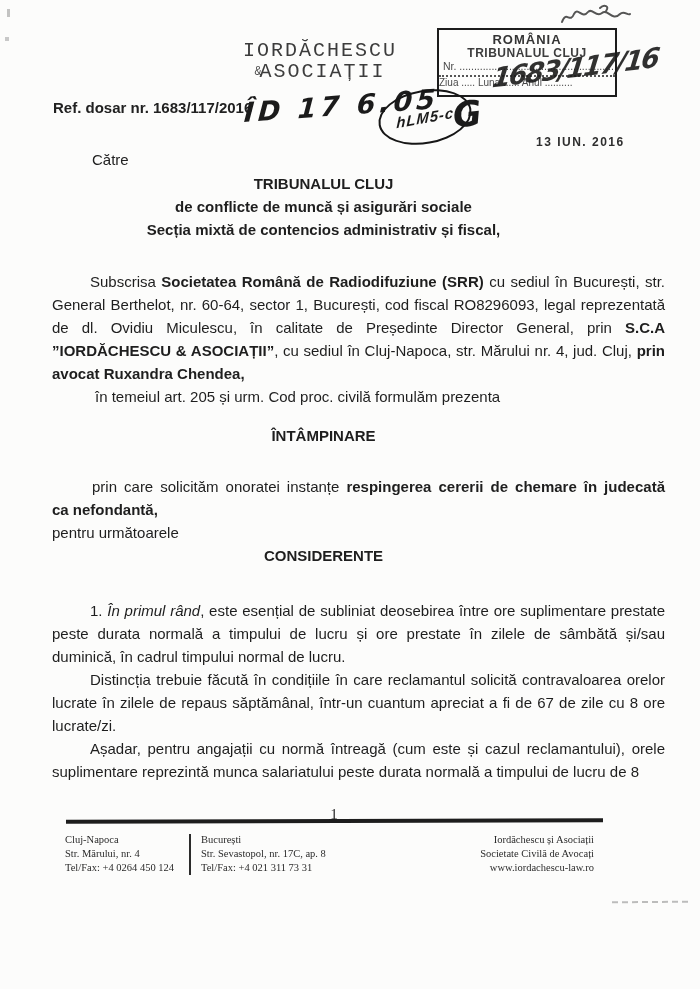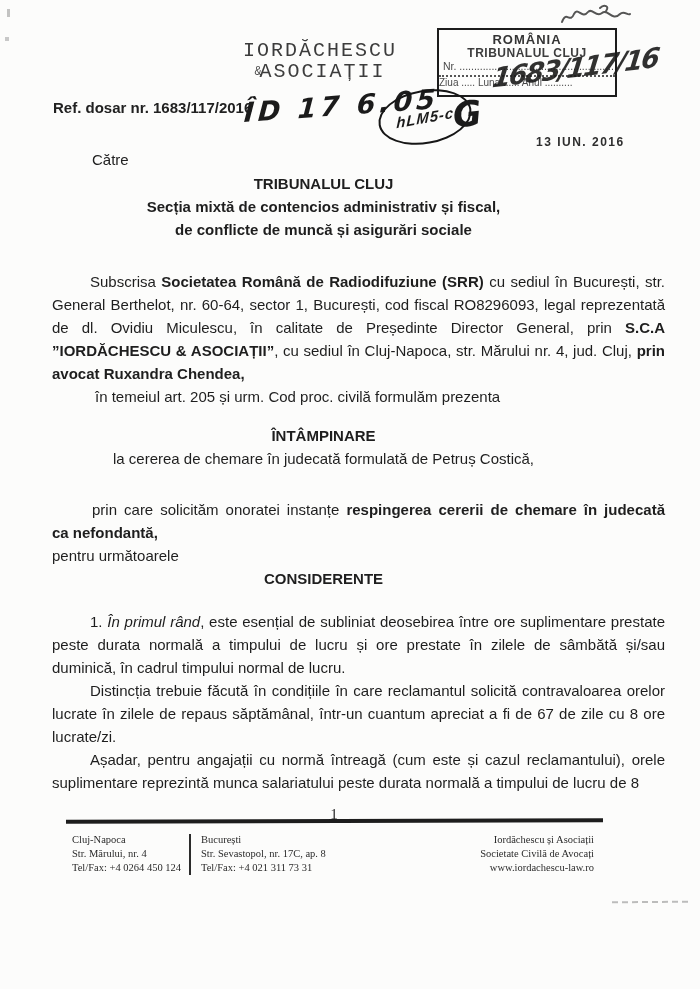--- a/index.html
+++ b/index.html
@@ -57,27 +57,27 @@
     position:absolute; left:52px; top:172px; width:613px;
     font-size:15px; line-height:23px; color:#1e1e1e;
   }
   .center { text-align:center; padding-right:70px; }
   .b { font-weight:bold; }
   p.just { text-align:justify; text-indent:38px; }
   .force-just { text-align:justify; text-align-last:justify; text-indent:40px; }
   .mt-par { margin-top:29px; }
   .mt-title { margin-top:16px; }
   .mt-block { margin-top:28px; }
-  .mt-consid { margin-top:20px; }
+  .mt-consid { margin-top:32px; }
   .indent43 { text-indent:43px; }
   
   .page-number { position:absolute; left:326px; top:806px; width:16px; text-align:center; font-size:15px; font-family:"Liberation Serif",serif; color:#2a2a2a;}
   .footer-rule { position:absolute; left:66px; top:819px; width:537px; height:4px; background:#1d1d1d; transform:rotate(-.15deg); }
   .footer { font-family:"Liberation Serif", serif; font-size:10.5px; line-height:14px; color:#2b2b2b; }
-  .f-col1 { position:absolute; left:72px; top:833px; }
+  .f-col1 { position:absolute; left:65px; top:833px; }
   .f-divider { position:absolute; left:189px; top:834px; width:2px; height:41px; background:#2b2b2b; }
   .f-col2 { position:absolute; left:201px; top:833px; }
   .f-col3 { position:absolute; right:106px; top:833px; text-align:right; font-weight:normal; }
   
   .artifact-dash { position:absolute; left:612px; top:901px; width:76px;
     border-top:2px dashed #9a9a9a; opacity:.65; transform:rotate(-.5deg); }
   .speck1 { position:absolute; left:7px; top:9px; width:3px; height:8px; background:#8a8a8a; opacity:.5;}
   .speck2 { position:absolute; left:5px; top:37px; width:4px; height:4px; background:#8a8a8a; opacity:.45;}
 </style>
 </head>
@@ -117,28 +117,27 @@
   <div class="hand hand-note">ÎD 17 6.05</div>
   <div class="hand-circle">
     <span>hLM5-c</span>
   </div>
   <div class="hand hand-g">G</div>
 
   <div class="salutation">Către</div>
 
   <div class="content">
     <div class="center b">TRIBUNALUL CLUJ</div>
+    <div class="center b">de conflicte de muncă și asigurări sociale</div>
     <div class="center b">Secția mixtă de contencios administrativ și fiscal,</div>
-    <div class="center b">de conflicte de muncă și asigurări sociale</div>
 
     <p class="just mt-par"><span>Subscrisa </span><span style="font-weight: bold;">Societatea Română de Radiodifuziune (SRR)</span><span> cu sediul în București, str. General Berthelot, nr. 60-64, sector 1, București, cod fiscal RO8296093, legal reprezentată de dl. Ovidiu Miculescu, în calitate de Președinte Director General, prin </span><span style="font-weight: bold;">S.C.A ”IORDĂCHESCU &amp; ASOCIAȚII”</span><span>, cu sediul în Cluj-Napoca, str. Mărului nr. 4, jud. Cluj, </span><span style="font-weight: bold;">prin avocat  Ruxandra Chendea,</span></p>
     <p class="indent43">în temeiul art. 205 și urm. Cod proc. civilă formulăm prezenta</p>
 
     <div class="center b mt-title">ÎNTÂMPINARE</div>
-    <div class="center">la cererea de chemare în judecată formulată de Petruș Costică,</div>
 
     <p class="force-just mt-block"><span>prin care solicităm onoratei instanțe </span><span style="font-weight: bold;">respingerea cererii de chemare în judecată</span></p>
     <p><span style="font-weight: bold;">ca nefondantă,</span></p>
     <p>pentru următoarele</p>
 
     <div class="center b">CONSIDERENTE</div>
 
     <p class="just mt-consid"><span>1. </span><span style="font-style: italic;">În primul rând</span><span>, este esențial de subliniat deosebirea între ore suplimentare prestate peste durata normală a timpului de lucru și ore prestate în zilele de sâmbătă și/sau duminică, în cadrul timpului normal de lucru.</span></p>
     <p class="just">Distincția trebuie făcută în condițiile în care reclamantul solicită contravaloarea orelor lucrate în zilele de repaus săptămânal, într-un cuantum apreciat a fi de 67 de zile cu 8 ore lucrate/zi.</p>
     <p class="just">Așadar, pentru angajații cu normă întreagă (cum este și cazul reclamantului), orele suplimentare reprezintă munca salariatului peste durata normală a timpului de lucru de 8</p>

